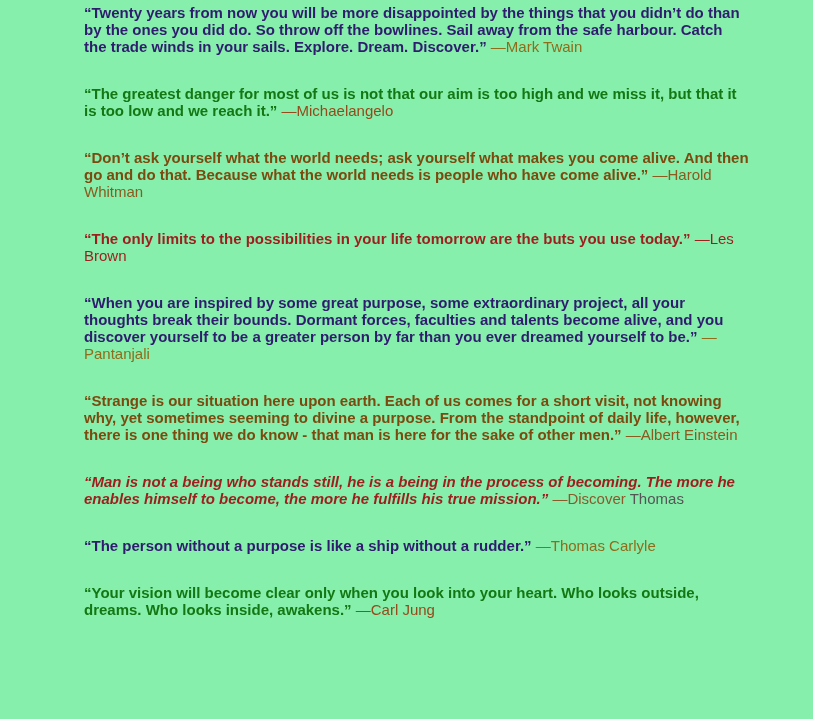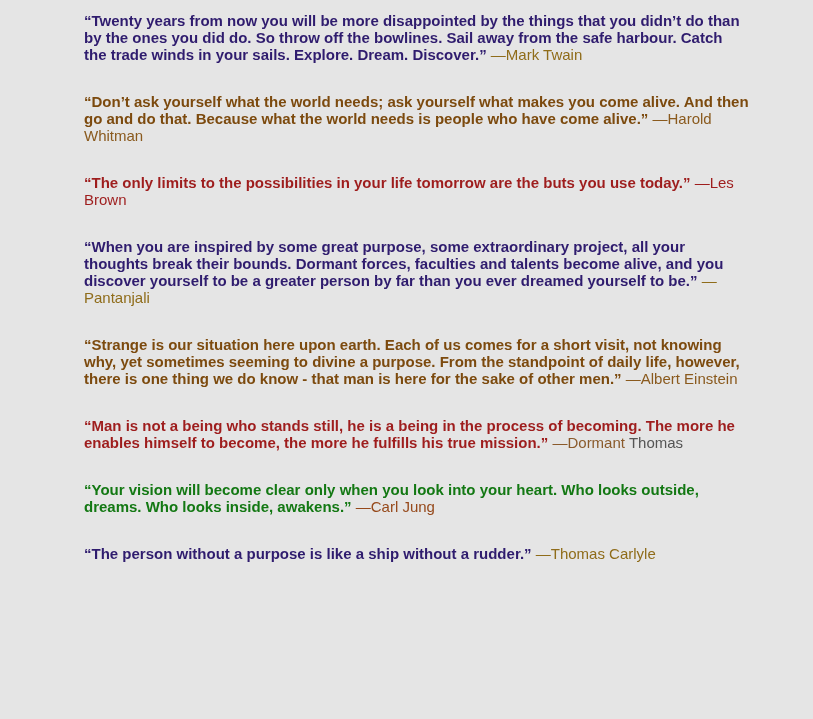--- a/index.html
+++ b/index.html
@@ -8,22 +8,22 @@
     background: #ffffff;
   }
   body {
     font-family: "Liberation Sans", sans-serif;
     -webkit-font-smoothing: antialiased;
   }
   .page {
     width: 813px;
     height: 719px;
     box-sizing: border-box;
-    padding: 12px 64px 10px 84px;
-    background: #e5e5e5;
+    padding: 4px 64px 10px 84px;
+    background: #86efac;
     overflow: hidden;
   }
   .quote-list {
     max-width: 665px;
   }
   p.quote {
     margin: 0 0 30px 0;
     font-size: 15px;
     line-height: 17px;
   }
@@ -36,21 +36,22 @@
   .quote-attr {
     font-weight: normal;
   }
 </style>
 </head>
 <body>
 
 <div class="page">
   <div class="quote-list">
       <p class="quote"><span class="quote-text" style="color: rgb(47, 28, 110);">“Twenty years from now you will be more disappointed by the things that you didn’t do than by the ones you did do. So throw off the bowlines. Sail away from the safe harbour. Catch the trade winds in your sails. Explore. Dream. Discover.”</span> <span class="quote-attr" style="color: rgb(143, 108, 26);">—Mark Twain</span></p>
+      <p class="quote"><span class="quote-text" style="color: rgb(19, 120, 19);">“The greatest danger for most of us is not that our aim is too high and we miss it, but that it is too low and we reach it.”</span> <span class="quote-attr" style="color: rgb(150, 73, 27);">—Michaelangelo</span></p>
       <p class="quote"><span class="quote-text" style="color: rgb(124, 74, 14); text-align: right;">“Don’t ask yourself what the world needs; ask yourself what makes you come alive. And then go and do that. Because what the world needs is people who have come alive.”</span> <span class="quote-attr" style="color: rgb(138, 90, 30);">—Harold Whitman</span></p>
       <p class="quote"><span class="quote-text" style="color: rgb(158, 29, 29); margin-top: 36px;">“The only limits to the possibilities in your life tomorrow are the buts you use today.”</span> <span class="quote-attr" style="color: rgb(158, 29, 29);">—Les Brown</span></p>
       <p class="quote"><span class="quote-text" style="color: rgb(47, 28, 110);">“When you are inspired by some great purpose, some extraordinary project, all your thoughts break their bounds. Dormant forces, faculties and talents become alive, and you discover yourself to be a greater person by far than you ever dreamed yourself to be.”</span> <span class="quote-attr" style="color: rgb(143, 108, 26);">—Pantanjali</span></p>
       <p class="quote"><span class="quote-text" style="color: rgb(124, 74, 14);">“Strange is our situation here upon earth. Each of us comes for a short visit, not knowing why, yet sometimes seeming to divine a purpose. From the standpoint of daily life, however, there is one thing we do know - that man is here for the sake of other men.”</span> <span class="quote-attr" style="color: rgb(138, 90, 30);">—Albert Einstein</span></p>
-      <p class="quote"><span class="quote-text" style="color: rgb(158, 29, 29);">“Man is not a being who stands still, he is a being in the process of becoming. The more he enables himself to become, the more he fulfills his true mission.”</span> <span class="quote-attr" style="color: rgb(138, 90, 43);">—Dormant </span><span class="quote-attr" style="color: rgb(85, 85, 85);">Thomas</span></p>
+      <p class="quote"><span class="quote-text" style="color: rgb(158, 29, 29); font-style: italic;">“Man is not a being who stands still, he is a being in the process of becoming. The more he enables himself to become, the more he fulfills his true mission.”</span> <span class="quote-attr" style="color: rgb(138, 90, 43);">—Discover </span><span class="quote-attr" style="color: rgb(85, 85, 85);">Thomas</span></p>
+      <p class="quote"><span class="quote-text" style="color: rgb(47, 28, 110);">“The person without a purpose is like a ship without a rudder.”</span> <span class="quote-attr" style="color: rgb(143, 108, 26);">—Thomas Carlyle</span></p>
       <p class="quote"><span class="quote-text" style="color: rgb(19, 120, 19);">“Your vision will become clear only when you look into your heart. Who looks outside, dreams. Who looks inside, awakens.”</span> <span class="quote-attr" style="color: rgb(150, 73, 27);">—Carl Jung</span></p>
-      <p class="quote"><span class="quote-text" style="color: rgb(47, 28, 110);">“The person without a purpose is like a ship without a rudder.”</span> <span class="quote-attr" style="color: rgb(143, 108, 26);">—Thomas Carlyle</span></p>
     </div>
 </div>
 
 </body></html>

